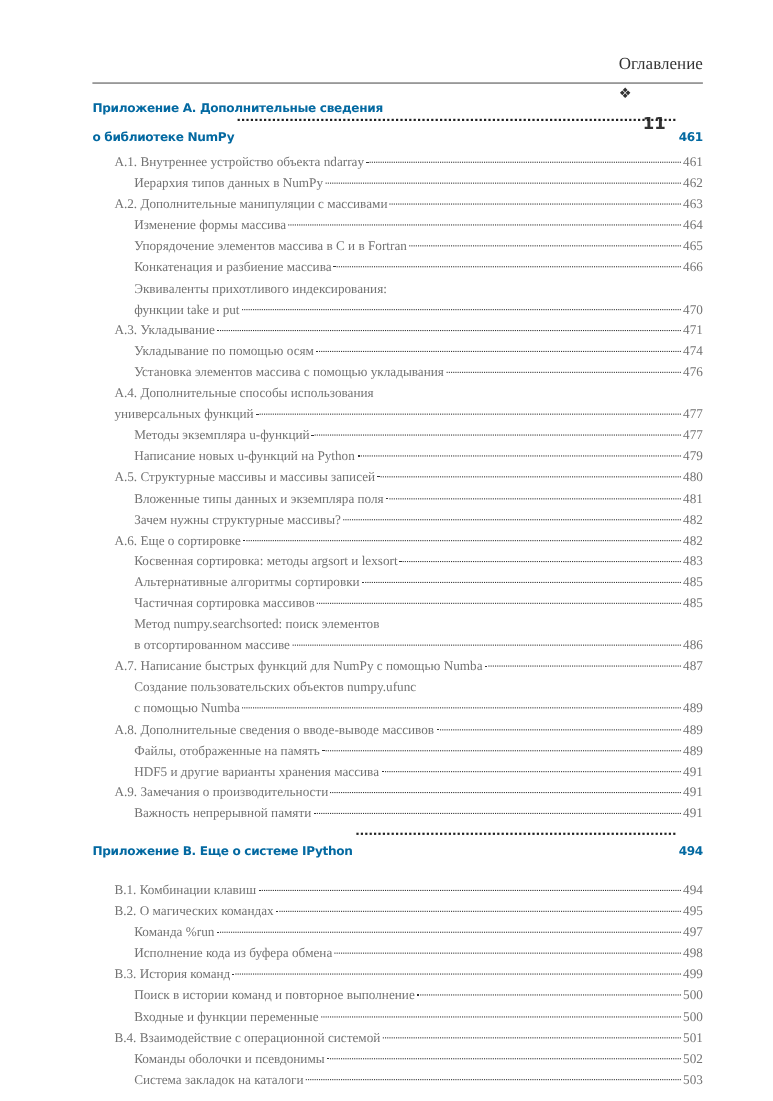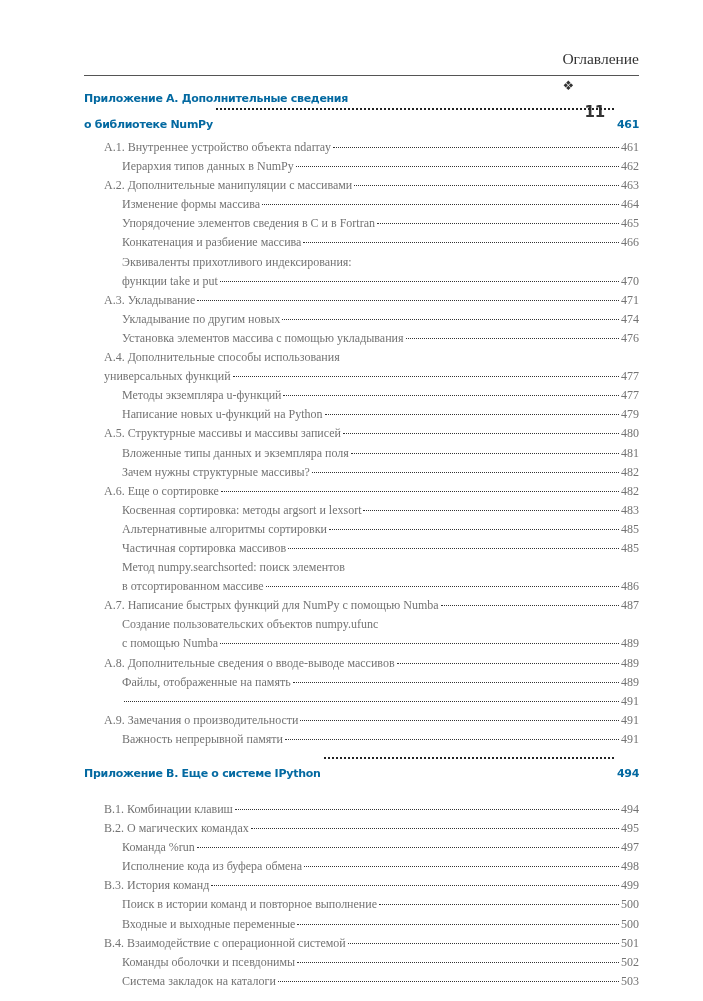--- a/index.html
+++ b/index.html
@@ -78,21 +78,21 @@
         </div>
         <div class="entry lvl2">
           <div class="row">
             <span class="t">Изменение формы массива</span>
             <span class="dots"></span>
             <span class="p">464</span>
           </div>
         </div>
         <div class="entry lvl2">
           <div class="row">
-            <span class="t">Упорядочение элементов сведения в C и в Fortran</span>
+            <span class="t">Упорядочение элементов массива в C и в Fortran</span>
             <span class="dots"></span>
             <span class="p">465</span>
           </div>
         </div>
         <div class="entry lvl2">
           <div class="row">
             <span class="t">Конкатенация и разбиение массива</span>
             <span class="dots"></span>
             <span class="p">466</span>
           </div>
@@ -107,21 +107,21 @@
         </div>
         <div class="entry lvl1">
           <div class="row">
             <span class="t">А.3. Укладывание</span>
             <span class="dots"></span>
             <span class="p">471</span>
           </div>
         </div>
         <div class="entry lvl2">
           <div class="row">
-            <span class="t">Укладывание по другим новых</span>
+            <span class="t">Укладывание по помощью осям</span>
             <span class="dots"></span>
             <span class="p">474</span>
           </div>
         </div>
         <div class="entry lvl2">
           <div class="row">
             <span class="t">Установка элементов массива с помощью укладывания</span>
             <span class="dots"></span>
             <span class="p">476</span>
           </div>
@@ -229,20 +229,21 @@
         </div>
         <div class="entry lvl2">
           <div class="row">
             <span class="t">Файлы, отображенные на память</span>
             <span class="dots"></span>
             <span class="p">489</span>
           </div>
         </div>
         <div class="entry lvl2">
           <div class="row">
+            <span class="t">HDF5 и другие варианты хранения массива</span>
             <span class="dots"></span>
             <span class="p">491</span>
           </div>
         </div>
         <div class="entry lvl1">
           <div class="row">
             <span class="t">А.9. Замечания о производительности</span>
             <span class="dots"></span>
             <span class="p">491</span>
           </div>
@@ -301,21 +302,21 @@
         </div>
         <div class="entry lvl2">
           <div class="row">
             <span class="t">Поиск в истории команд и повторное выполнение</span>
             <span class="dots"></span>
             <span class="p">500</span>
           </div>
         </div>
         <div class="entry lvl2">
           <div class="row">
-            <span class="t">Входные и выходные переменные</span>
+            <span class="t">Входные и функции переменные</span>
             <span class="dots"></span>
             <span class="p">500</span>
           </div>
         </div>
         <div class="entry lvl1">
           <div class="row">
             <span class="t">В.4. Взаимодействие с операционной системой</span>
             <span class="dots"></span>
             <span class="p">501</span>
           </div>

